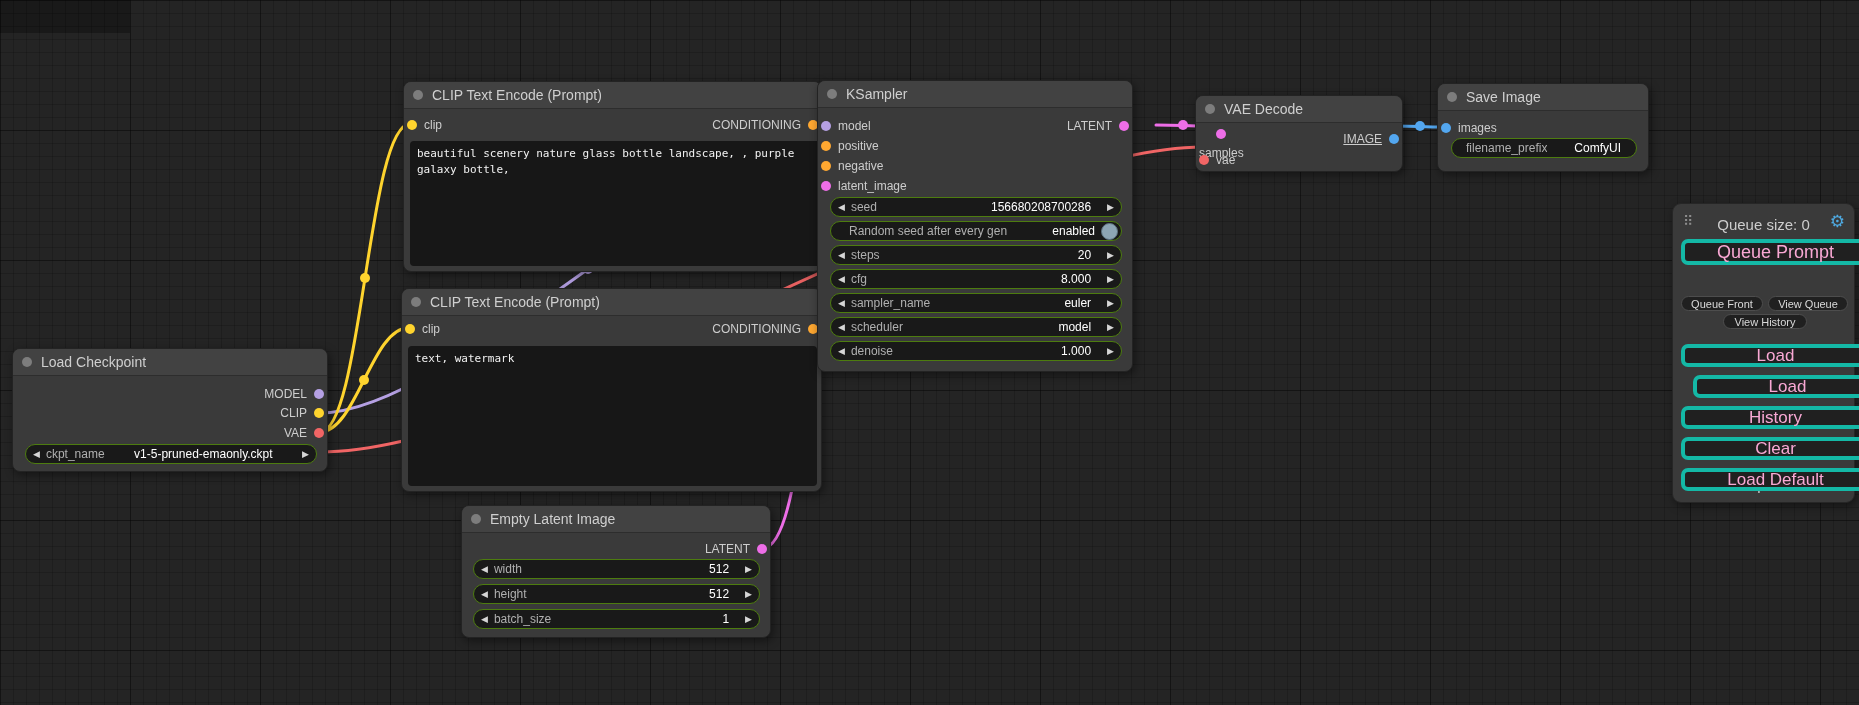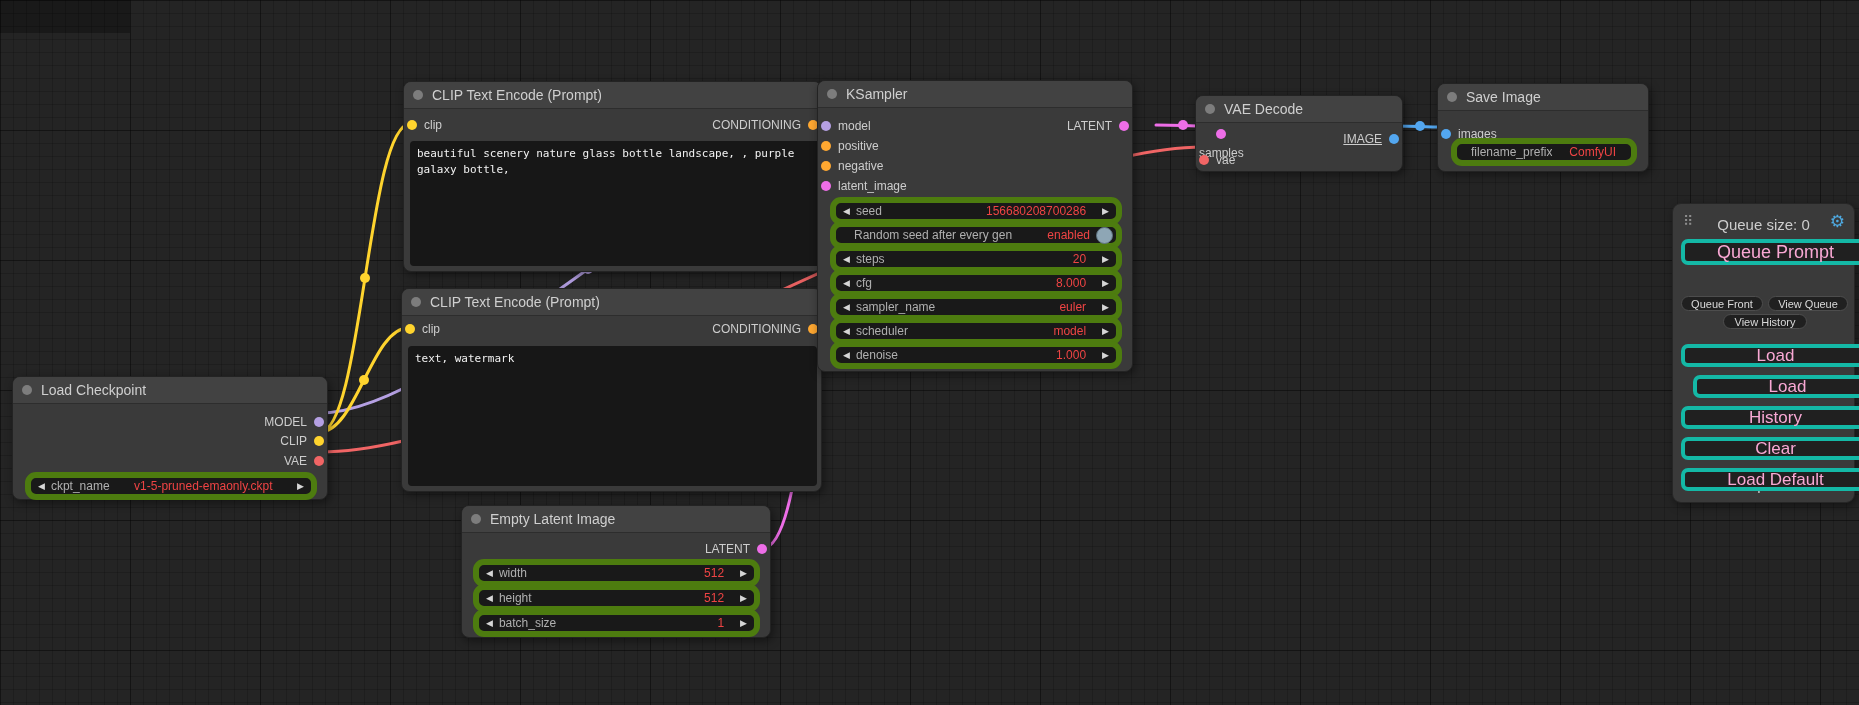--- a/index.html
+++ b/index.html
@@ -16,26 +16,26 @@
   svg.links path{fill:none;stroke-width:3;stroke-linecap:round;}
   .node{position:absolute;z-index:2;background:#3a3a3a;border:1px solid #232323;border-radius:8px;
     box-shadow:2px 3px 10px rgba(0,0,0,.45);box-sizing:border-box;color:#cdcdcd;}
   .ntitle{height:26px;line-height:26px;background:#424242;border-radius:7px 7px 0 0;
     border-bottom:1px solid #2d2d2d;font-size:14px;color:#cfcfcf;display:flex;align-items:center;gap:9px;padding-left:9px;}
   .tdot{width:10px;height:10px;border-radius:50%;background:#7d7d7d;flex:0 0 auto;}
   .slot{position:absolute;height:20px;display:flex;align-items:center;gap:7px;font-size:12px;color:#cdcdcd;}
   .slot.in{left:3px;}
   .slot.out{right:3px;flex-direction:row-reverse;}
   .sdot{width:10px;height:10px;border-radius:50%;flex:0 0 auto;}
-  .widget{position:absolute;height:28px;background:#191919;border:6px solid #4d7c0f;border-radius:11px;
+  .widget{position:absolute;height:20px;background:#191919;border:1px solid #4d7c0f;border-radius:11px;
     box-sizing:border-box;display:flex;align-items:center;font-size:12px;color:#b0b0b0;padding:0 7px;gap:6px;}
   .warrow{color:#d6d6d6;font-size:9px;line-height:20px;flex:0 0 auto;}
   .wlabel{flex:0 1 auto;white-space:nowrap;overflow:hidden;}
   .wspace{flex:1 1 auto;}
-  .wvalue{color:#ef4444;white-space:nowrap;}
+  .wvalue{color:#ffffff;white-space:nowrap;}
   .wtoggle{width:15px;height:15px;border-radius:50%;background:#8ea6b5;border:1px solid #5f7482;flex:0 0 auto;}
   .wtext{position:absolute;background:#171717;border-radius:4px;color:#f2f2f2;
     font-family:"DejaVu Sans Mono",monospace;font-size:11px;line-height:1.45;padding:5px 7px;box-sizing:border-box;
     white-space:pre-wrap;word-break:break-word;overflow:hidden;}
   
   #qpanel{position:absolute;left:1672px;top:203px;width:183px;height:300px;z-index:3;background:#3a3a3a;
     border:1px solid #262626;border-radius:9px;box-shadow:2px 3px 10px rgba(0,0,0,.45);box-sizing:border-box;}
   .qbtn{position:absolute;left:8px;width:189px;background:#202020;border:4px solid #14b8a6;border-radius:7px;
     color:#f9a8d4;display:flex;align-items:center;justify-content:center;box-sizing:border-box;cursor:default;}
   .qsmall{background:#202020;border:1px solid #4d4d4d;border-radius:9px;color:#d9d9d9;font-size:11px;
@@ -66,21 +66,21 @@
     <path stroke="#ffa831" d="M814,328 C838,328 838,165 856,165"></path>
     <circle cx="837" cy="246" r="5" fill="#ffa831"></circle>
     <path stroke="#ee6ee8" d="M763,548 C813,548 806,185 856,185"></path>
     <circle cx="809" cy="366" r="5" fill="#ee6ee8"></circle>
     <path stroke="#ee6ee8" d="M1156,125 C1183,125 1183,126 1211,126"></path>
     <circle cx="1183" cy="125" r="5" fill="#ee6ee8"></circle>
     <path stroke="#53a7f0" d="M1395,126 C1420,126 1420,127 1445,127"></path>
     <circle cx="1420" cy="126" r="5" fill="#53a7f0"></circle>
   </svg>
 
-  <div class="node" style="left:12px;top:376px;width:316px;height:124px;">
+  <div class="node" style="left:12px;top:348px;width:316px;height:124px;">
     <div class="ntitle">
       <span class="tdot"></span>
       <span>Load Checkpoint</span>
     </div>
     <div class="slot out" style="top:35px;">
       <span class="sdot" style="background:#b5a0e3;"></span>
       <span>MODEL</span>
     </div>
     <div class="slot out" style="top:54px;">
       <span class="sdot" style="background:#ffd42e;"></span>
@@ -256,21 +256,21 @@
       <span class="sdot" style="background:#53a7f0;"></span>
       <span>IMAGE</span>
     </div>
   </div>
 
   <div class="node" style="left:1437px;top:83px;width:212px;height:89px;">
     <div class="ntitle">
       <span class="tdot"></span>
       <span>Save Image</span>
     </div>
-    <div class="slot in" style="top:40px;">
+    <div class="slot in" style="top:34px;">
       <span class="sdot" style="background:#53a7f0;"></span>
       <span>images</span>
     </div>
     <div class="widget" style="left:13px;top:54px;width:186px;padding-left:14px;">
       <span class="wlabel">filename_prefix</span>
       <span class="wspace"></span>
       <span class="wvalue" style="margin-right:8px;">ComfyUI</span>
     </div>
   </div>
 

